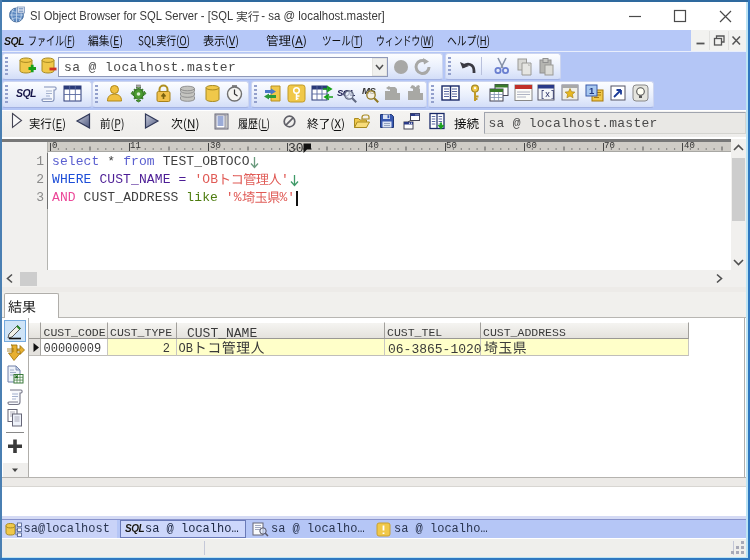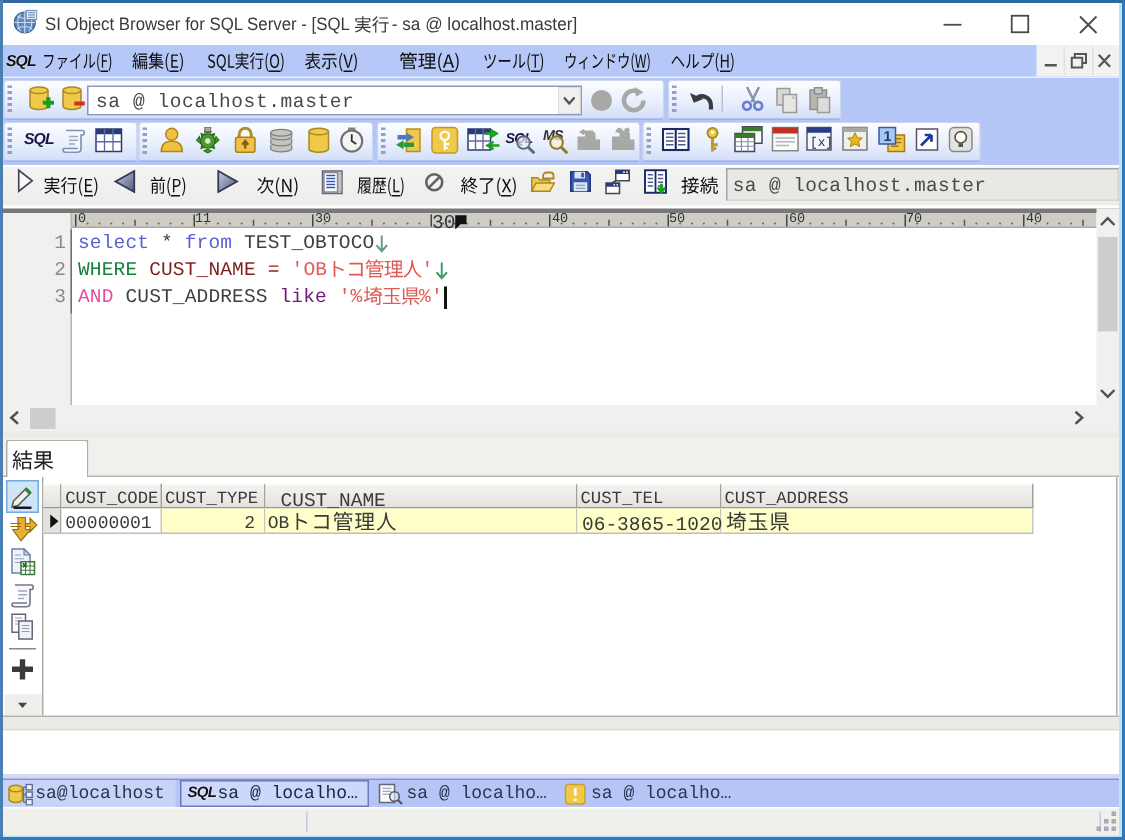--- a/index.html
+++ b/index.html
@@ -448,27 +448,27 @@
 <div class="abs mono" style="left:526px;top:141px;font-size:9px;color:#333">60</div>
 <div class="abs mono" style="left:604px;top:141px;font-size:9px;color:#333">70</div>
 <div class="abs mono" style="left:684px;top:141px;font-size:9px;color:#333">40</div>
 <div class="abs" style="left:48.5px;top:153px;width:682.5px;height:117px;background:#fff"></div>
 <div class="abs" style="left:46.8px;top:141.5px;width:1.2px;height:128.5px;background:#b4b4b0"></div>
 <div class="abs" style="left:46.8px;top:153px;width:1.5px;height:56px;background:#707070"></div>
 <div class="abs mono" style="left:28px;top:154px;width:16px;text-align:right;font-size:13px;color:#8a8a8a">1</div>
 <div class="abs mono" style="left:28px;top:172px;width:16px;text-align:right;font-size:13px;color:#8a8a8a">2</div>
 <div class="abs mono" style="left:28px;top:190px;width:16px;text-align:right;font-size:13px;color:#8a8a8a">3</div>
 <div class="abs mono" style="left:52px;top:154px;font-size:13px;letter-spacing:.1px;white-space:pre"><span style="color:#5b60d0">select</span><span style="color:#3f3f3f"> * </span><span style="color:#5b60d0">from</span><span style="color:#3f3f3f"> TEST_OBTOCO</span></div>
-<div class="abs mono" style="left:52px;top:172px;font-size:13px;letter-spacing:.1px;white-space:pre"><span style="color:#15803d">WHERE</span><span style="color:#7f1d1d"> CUST_NAME = </span></div>
+<div class="abs mono" style="left:52px;top:172px;font-size:13px;letter-spacing:.1px;white-space:pre"><span style="color:#1d4ed8">WHERE</span><span style="color:#4c1d95"> CUST_NAME = </span></div>
 <div class="abs mono" style="left:194.4px;top:172px;font-size:13px;letter-spacing:.1px;color:#e05a55;white-space:pre">'OB</div>
 <svg style="position:absolute;left:218.0px;top:171.3px" width="65" height="17.2" viewBox="0 -13.2 65 17.2">
     <path d="M4.4 -1.2C4.4 -0.7 4.4 -0 4.4 0.4H5.6C5.6 -0 5.6 -0.8 5.6 -1.2L5.5 -5.5C7 -5.1 9.3 -4.2 10.7 -3.4L11.2 -4.5C9.8 -5.2 7.3 -6.2 5.5 -6.7V-8.8C5.5 -9.2 5.6 -9.8 5.6 -10.2H4.3C4.4 -9.8 4.4 -9.2 4.4 -8.8C4.4 -7.7 4.4 -1.9 4.4 -1.2Z M14.7 -1.8V-0.6C15.1 -0.6 15.6 -0.6 16.2 -0.6H22.6L22.6 0.1H23.8C23.8 -0.1 23.8 -0.7 23.8 -1.2V-8C23.8 -8.3 23.8 -8.7 23.8 -9C23.5 -9 23.1 -9 22.8 -9H16.3C15.9 -9 15.3 -9 14.9 -9.1V-7.9C15.2 -7.9 15.8 -7.9 16.3 -7.9H22.6V-1.7H16.2C15.6 -1.7 15 -1.7 14.7 -1.8Z M28.2 -5.8V1.1H29.1V0.6H35.4V1H36.3V-2.2H29.1V-3.1H35.5V-5.8ZM35.4 -0.2H29.1V-1.4H35.4ZM32.8 -11.2C32.5 -10.5 32.1 -9.9 31.6 -9.3V-10.1H28.1C28.3 -10.3 28.4 -10.6 28.5 -10.9L27.6 -11.2C27.2 -10.1 26.5 -9.1 25.7 -8.4C25.9 -8.3 26.3 -8 26.5 -7.9C26.9 -8.2 27.3 -8.7 27.7 -9.3H28.2C28.5 -8.8 28.7 -8.3 28.8 -7.9L29.7 -8.2C29.6 -8.5 29.4 -8.9 29.2 -9.3H31.6C31.3 -9 31 -8.7 30.7 -8.5L31.3 -8.2V-7.4H26.3V-4.9H27.2V-6.6H36.5V-4.9H37.4V-7.4H32.2V-8.4H32C32.3 -8.7 32.6 -9 32.8 -9.3H33.8C34.2 -8.8 34.6 -8.2 34.8 -7.9L35.7 -8.2C35.5 -8.5 35.2 -8.9 34.9 -9.3H37.8V-10.1H33.3C33.5 -10.3 33.6 -10.6 33.8 -10.9ZM29.1 -5H34.5V-3.9H29.1Z M44.1 -7.1H46.1V-5.4H44.1ZM47 -7.1H49V-5.4H47ZM44.1 -9.6H46.1V-7.9H44.1ZM47 -9.6H49V-7.9H47ZM42 -0.3V0.6H50.6V-0.3H47V-2.1H50.1V-3H47V-4.6H49.9V-10.5H43.2V-4.6H46V-3H43V-2.1H46V-0.3ZM38.3 -1.3 38.5 -0.3C39.7 -0.7 41.2 -1.2 42.6 -1.7L42.4 -2.7L41 -2.2V-5.5H42.3V-6.4H41V-9.3H42.5V-10.2H38.4V-9.3H40V-6.4H38.5V-5.5H40V-1.9C39.4 -1.6 38.8 -1.5 38.3 -1.3Z M56.3 -10.7C56.2 -8.9 56.2 -2.6 50.8 0.2C51.2 0.4 51.5 0.7 51.6 0.9C55 -0.9 56.4 -4.1 56.9 -6.7C57.6 -4.1 59.1 -0.7 62.5 0.9C62.6 0.7 62.9 0.3 63.2 0.1C58.2 -2.2 57.5 -8.4 57.4 -10.1L57.4 -10.7Z" fill="#e05a55"></path>
   </svg>
 <div class="abs mono" style="left:281px;top:172px;font-size:13px;letter-spacing:.1px;color:#e05a55;white-space:pre">'</div>
-<div class="abs mono" style="left:52px;top:190px;font-size:13px;letter-spacing:.1px;white-space:pre"><span style="color:#ec4899">AND</span><span style="color:#3f3f3f"> CUST_ADDRESS </span><span style="color:#701a75">like</span><span style="color:#3f3f3f"> </span></div>
+<div class="abs mono" style="left:52px;top:190px;font-size:13px;letter-spacing:.1px;white-space:pre"><span style="color:#ec4899">AND</span><span style="color:#3f3f3f"> CUST_ADDRESS </span><span style="color:#4d7c0f">like</span><span style="color:#3f3f3f"> </span></div>
 <div class="abs mono" style="left:225.8px;top:190px;font-size:13px;letter-spacing:.1px;color:#e05a55;white-space:pre">'%</div>
 <svg style="position:absolute;left:241.6px;top:189.3px" width="40" height="17.2" viewBox="0 -13.2 40 17.2">
     <path d="M5.5 -4.2V-0.3H6.4V-1H9.3V-4.2ZM6.4 -3.4H8.4V-1.8H6.4ZM8.4 -11.1C8.4 -10.6 8.3 -10.2 8.3 -9.9H5.1V-9H8.1C7.7 -7.9 6.9 -7.3 4.8 -6.9C5 -6.7 5.3 -6.4 5.3 -6.1C7.1 -6.5 8.1 -7 8.6 -7.9C9.8 -7.3 11.2 -6.5 11.9 -6.1L12.5 -6.9C11.7 -7.4 10.2 -8.1 9 -8.7L9.1 -9H12.5V-9.9H9.2C9.3 -10.2 9.3 -10.6 9.3 -11.1ZM4.4 -6V-5.1H10.7V-0.1C10.7 0.1 10.6 0.2 10.4 0.2C10.2 0.2 9.5 0.2 8.7 0.2C8.8 0.4 8.9 0.8 9 1.1C10 1.1 10.7 1.1 11.1 0.9C11.5 0.8 11.6 0.5 11.6 -0.1V-5.1H12.7V-6ZM0.4 -2.1 0.8 -1.1C2 -1.6 3.5 -2.2 5 -2.9L4.8 -3.8L3.2 -3.2V-7H4.6V-7.9H3.2V-11H2.3V-7.9H0.7V-7H2.3V-2.8Z M20.9 -3.5C21.7 -2.7 22.8 -1.6 23.3 -1L24 -1.6C23.5 -2.3 22.4 -3.3 21.6 -4ZM14.5 -5.6V-4.7H18.6V-0.4H13.3V0.5H25.1V-0.4H19.6V-4.7H24V-5.6H19.6V-9.3H24.5V-10.2H13.9V-9.3H18.6V-5.6Z M29.9 -8.1H35.2V-7H29.9ZM29.9 -6.3H35.2V-5.3H29.9ZM29.9 -9.8H35.2V-8.8H29.9ZM29 -10.6V-4.5H36.2V-10.6ZM33.8 -1.6C34.8 -0.9 36.2 0.2 36.9 0.9L37.7 0.3C37 -0.4 35.6 -1.4 34.6 -2.2ZM28.8 -2.1C28.2 -1.3 26.9 -0.4 25.9 0.2C26.1 0.4 26.4 0.7 26.6 0.9C27.8 0.3 29 -0.8 29.9 -1.7ZM26.6 -9.9V-2.3H27.6V-2.7H31.3V1.1H32.3V-2.7H37.7V-3.6H27.6V-9.9Z" fill="#e05a55"></path>
   </svg>
 <div class="abs mono" style="left:279.4px;top:190px;font-size:13px;letter-spacing:.1px;color:#e05a55;white-space:pre">%'</div>
 <div class="abs" style="left:295.5px;top:190.5px;width:2.5px;height:15px;background:#111"></div>
 <svg class="abs" style="left:249.5px;top:156px" width="9" height="13" viewBox="0 0 9 13">
     <path d="M4.5 1v10M1 7.5L4.5 11.5 8 7.5" fill="none" stroke="#6a9a7d" stroke-width="1.3"></path>
   </svg>
 <svg class="abs" style="left:289.5px;top:174px" width="9" height="13" viewBox="0 0 9 13">
@@ -550,21 +550,21 @@
 <div class="abs mono" style="left:483.0px;top:326px;font-size:11.5px;color:#3a3a3a;white-space:pre">CUST_ADDRESS</div>
 <div class="abs" style="left:29px;top:338.5px;width:12px;height:17.5px;background:#e4e2de;border-right:1px solid #a8a6a2;border-bottom:1px solid #c0beba"></div>
 <svg class="abs" style="left:31.5px;top:342px" width="8" height="11" viewBox="0 0 8 11">
     <path d="M1.5 1l5.5 4.5-5.5 4.5z" fill="#111"></path>
   </svg>
 <div class="abs" style="left:41px;top:338.5px;width:66.5px;height:17.5px;background:#ffffff;border-right:1px solid #c8c6c2;border-bottom:1px solid #c0beba"></div>
 <div class="abs" style="left:107.5px;top:338.5px;width:69.5px;height:17.5px;background:#ffffc9;border-right:1px solid #c8c6c2;border-bottom:1px solid #c0beba"></div>
 <div class="abs" style="left:177px;top:338.5px;width:207.5px;height:17.5px;background:#ffffc9;border-right:1px solid #c8c6c2;border-bottom:1px solid #c0beba"></div>
 <div class="abs" style="left:384.5px;top:338.5px;width:96.0px;height:17.5px;background:#ffffc9;border-right:1px solid #c8c6c2;border-bottom:1px solid #c0beba"></div>
 <div class="abs" style="left:480.5px;top:338.5px;width:208.5px;height:17.5px;background:#ffffc9;border-right:1px solid #c8c6c2;border-bottom:1px solid #c0beba"></div>
-<div class="abs mono" style="left:43.5px;top:342px;font-size:12px;color:#3a3a3a;white-space:pre">00000001</div>
+<div class="abs mono" style="left:43.5px;top:342px;font-size:12px;color:#3a3a3a;white-space:pre">00000009</div>
 <div class="abs mono" style="left:107.5px;top:342px;width:62.5px;text-align:right;font-size:12px;color:#3a3a3a;white-space:pre">2</div>
 <div class="abs mono" style="left:178.5px;top:342px;font-size:12px;color:#3a3a3a;white-space:pre">OB</div>
 <svg style="position:absolute;left:192.9px;top:339.4px" width="74" height="18.8" viewBox="0 -13.8 74 18.8">
     <path d="M4.7 -1.2C4.7 -0.7 4.6 -0 4.6 0.4H5.9C5.8 -0 5.8 -0.8 5.8 -1.2L5.8 -5.8C7.3 -5.3 9.7 -4.4 11.2 -3.5L11.7 -4.7C10.2 -5.5 7.6 -6.4 5.8 -7V-9.2C5.8 -9.7 5.9 -10.3 5.9 -10.7H4.5C4.6 -10.3 4.7 -9.6 4.7 -9.2C4.7 -8.1 4.7 -2 4.7 -1.2Z M16.6 -1.8V-0.6C17 -0.6 17.6 -0.6 18.2 -0.6H24.9L24.9 0.1H26.1C26.1 -0.1 26.1 -0.7 26.1 -1.2V-8.3C26.1 -8.7 26.1 -9.1 26.1 -9.4C25.8 -9.4 25.4 -9.4 25.1 -9.4H18.3C17.8 -9.4 17.2 -9.4 16.8 -9.5V-8.2C17.1 -8.3 17.8 -8.3 18.3 -8.3H24.9V-1.8H18.1C17.5 -1.8 17 -1.8 16.6 -1.8Z M31.9 -6V1.1H32.9V0.6H39.4V1.1H40.4V-2.3H32.9V-3.3H39.6V-6ZM39.4 -0.2H32.9V-1.5H39.4ZM36.7 -11.7C36.5 -11 36 -10.3 35.5 -9.7V-10.5H31.9C32 -10.8 32.2 -11.1 32.3 -11.4L31.3 -11.7C30.9 -10.6 30.1 -9.5 29.3 -8.8C29.6 -8.7 30 -8.4 30.2 -8.2C30.6 -8.6 31 -9.1 31.4 -9.7H31.9C32.2 -9.2 32.5 -8.6 32.6 -8.3L33.5 -8.5C33.4 -8.9 33.2 -9.3 33 -9.7H35.5C35.2 -9.4 34.9 -9.1 34.6 -8.9L35.2 -8.6V-7.7H29.9V-5.1H30.9V-6.9H40.6V-5.1H41.6V-7.7H36.2V-8.8H35.9C36.2 -9.1 36.5 -9.4 36.7 -9.7H37.8C38.2 -9.2 38.6 -8.6 38.8 -8.2L39.7 -8.5C39.6 -8.9 39.3 -9.3 39 -9.7H42V-10.5H37.3C37.5 -10.8 37.6 -11.1 37.7 -11.4ZM32.9 -5.2H38.5V-4.1H32.9Z M49.8 -7.5H51.9V-5.7H49.8ZM52.8 -7.5H54.9V-5.7H52.8ZM49.8 -10H51.9V-8.3H49.8ZM52.8 -10H54.9V-8.3H52.8ZM47.6 -0.3V0.6H56.5V-0.3H52.9V-2.2H56.1V-3.1H52.9V-4.8H55.9V-11H48.8V-4.8H51.8V-3.1H48.7V-2.2H51.8V-0.3ZM43.7 -1.4 43.9 -0.3C45.2 -0.7 46.7 -1.3 48.2 -1.8L48.1 -2.8L46.5 -2.3V-5.7H47.9V-6.7H46.5V-9.7H48.1V-10.7H43.8V-9.7H45.5V-6.7H44V-5.7H45.5V-1.9C44.8 -1.7 44.2 -1.5 43.7 -1.4Z M63.8 -11.2C63.7 -9.3 63.7 -2.7 58.1 0.2C58.4 0.4 58.7 0.7 58.9 1C62.4 -0.9 63.8 -4.3 64.4 -7.1C65.1 -4.3 66.7 -0.7 70.2 1C70.4 0.7 70.7 0.3 71 0.1C65.8 -2.3 65 -8.8 64.9 -10.5L64.9 -11.2Z" fill="#3a3a3a"></path>
   </svg>
 <div class="abs mono" style="left:388.0px;top:342px;font-size:13px;color:#3a3a3a;white-space:pre">06-3865-1020</div>
 <svg style="position:absolute;left:484.0px;top:339.4px" width="46" height="18.8" viewBox="0 -13.8 46 18.8">
     <path d="M5.8 -4.3V-0.3H6.7V-1.1H9.7V-4.3ZM6.7 -3.6H8.8V-1.9H6.7ZM8.7 -11.6C8.7 -11.1 8.7 -10.7 8.7 -10.3H5.3V-9.4H8.5C8.1 -8.2 7.2 -7.6 5.1 -7.2C5.3 -7 5.5 -6.7 5.6 -6.4C7.4 -6.8 8.4 -7.3 9 -8.2C10.2 -7.6 11.7 -6.8 12.4 -6.4L13.1 -7.2C12.2 -7.7 10.6 -8.5 9.4 -9.1L9.5 -9.4H13.1V-10.3H9.7C9.7 -10.7 9.7 -11.1 9.8 -11.6ZM4.6 -6.3V-5.3H11.2V-0.1C11.2 0.1 11.1 0.2 10.9 0.2C10.6 0.2 9.9 0.2 9.1 0.2C9.2 0.5 9.3 0.8 9.4 1.1C10.5 1.1 11.2 1.1 11.6 1C12 0.8 12.1 0.5 12.1 -0.1V-5.3H13.3V-6.3ZM0.5 -2.2 0.8 -1.2C2.1 -1.7 3.7 -2.3 5.2 -3L5 -3.9L3.4 -3.3V-7.3H4.8V-8.3H3.4V-11.5H2.4V-8.3H0.7V-7.3H2.4V-2.9Z M23 -3.6C23.9 -2.8 25 -1.7 25.6 -1L26.4 -1.7C25.8 -2.4 24.6 -3.5 23.8 -4.2ZM16.4 -5.9V-4.9H20.7V-0.5H15.1V0.6H27.5V-0.5H21.8V-4.9H26.3V-5.9H21.8V-9.7H26.8V-10.7H15.8V-9.7H20.7V-5.9Z M33.7 -8.5H39.3V-7.4H33.7ZM33.7 -6.6H39.3V-5.5H33.7ZM33.7 -10.3H39.3V-9.2H33.7ZM32.7 -11.1V-4.7H40.3V-11.1ZM37.7 -1.7C38.9 -0.9 40.3 0.2 41 1L41.9 0.3C41.1 -0.4 39.7 -1.5 38.6 -2.3ZM32.6 -2.2C31.9 -1.4 30.6 -0.4 29.5 0.2C29.7 0.4 30.1 0.7 30.3 0.9C31.5 0.3 32.8 -0.8 33.7 -1.8ZM30.3 -10.4V-2.4H31.3V-2.8H35.2V1.1H36.3V-2.8H41.9V-3.7H31.3V-10.4Z" fill="#3a3a3a"></path>
   </svg>
 <div class="abs" style="left:2px;top:477px;width:746px;height:1px;background:#b5b3af"></div>

